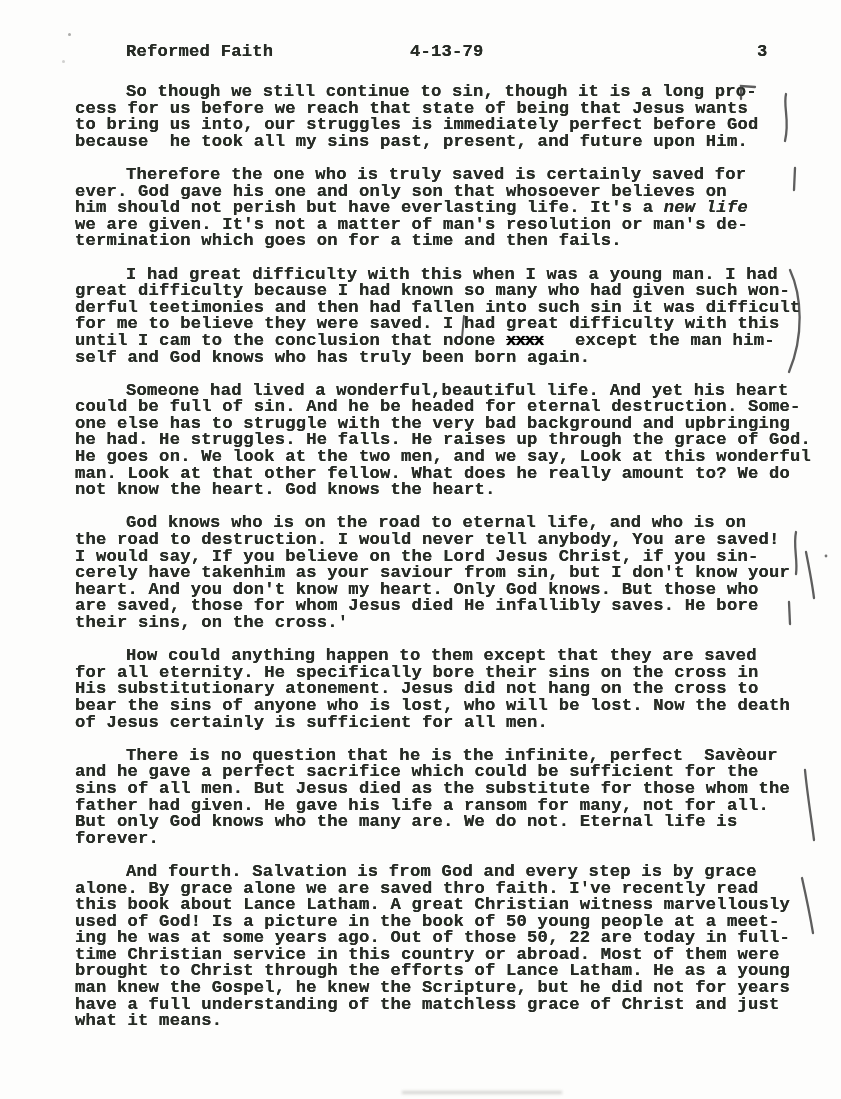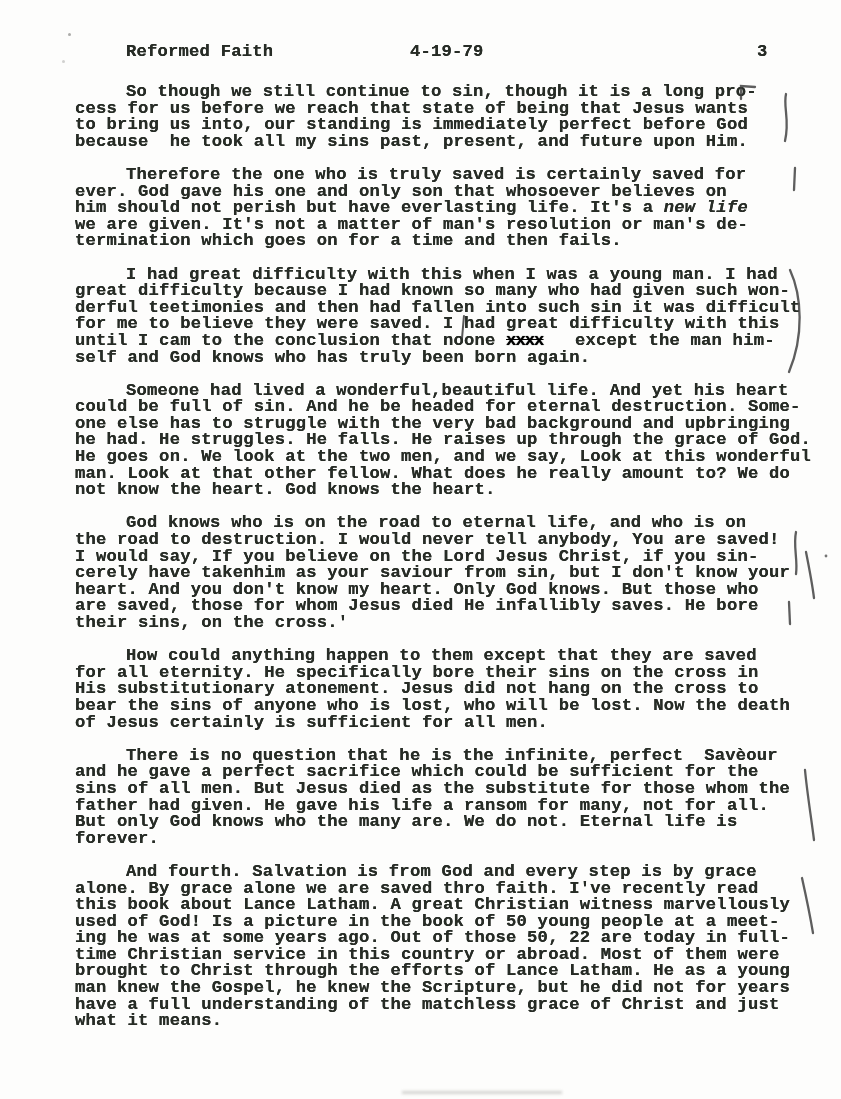--- a/index.html
+++ b/index.html
@@ -73,28 +73,28 @@
     background:#c9c9c5;filter:blur(1.5px);opacity:.8;
   }
 </style>
 </head>
 <body>
 
 <div class="page typewritten">
 
   <div class="header-line">
       <span class="hdr-title">Reformed Faith</span>
-      <span class="hdr-date">4-19-79</span>
+      <span class="hdr-date">4-13-79</span>
       <span class="hdr-page">3</span>
     </div>
 
   <div class="content">
     <p class="para">So though we still continue to sin, though it is a long pro-
 cess for us before we reach that state of being that Jesus wants
-to bring us into, our standing is immediately perfect before God
+to bring us into, our struggles is immediately perfect before God
 because  he took all my sins past, present, and future upon Him.</p>
     <p class="para"><span>Therefore the one who is truly saved is certainly saved for
 ever. God gave his one and only son that whosoever believes on
 him should not perish but have everlasting life. It's a </span><span class="emph">new life</span><span>
 we are given. It's not a matter of man's resolution or man's de-
 termination which goes on for a time and then fails.</span></p>
     <p class="para"><span>I had great difficulty with this when I was a young man. I had
 great difficulty because I had known so many who had given such won-
 derful teetimonies and then had fallen into such sin it was difficult
 for me to believe they were saved. I had great difficulty with this

